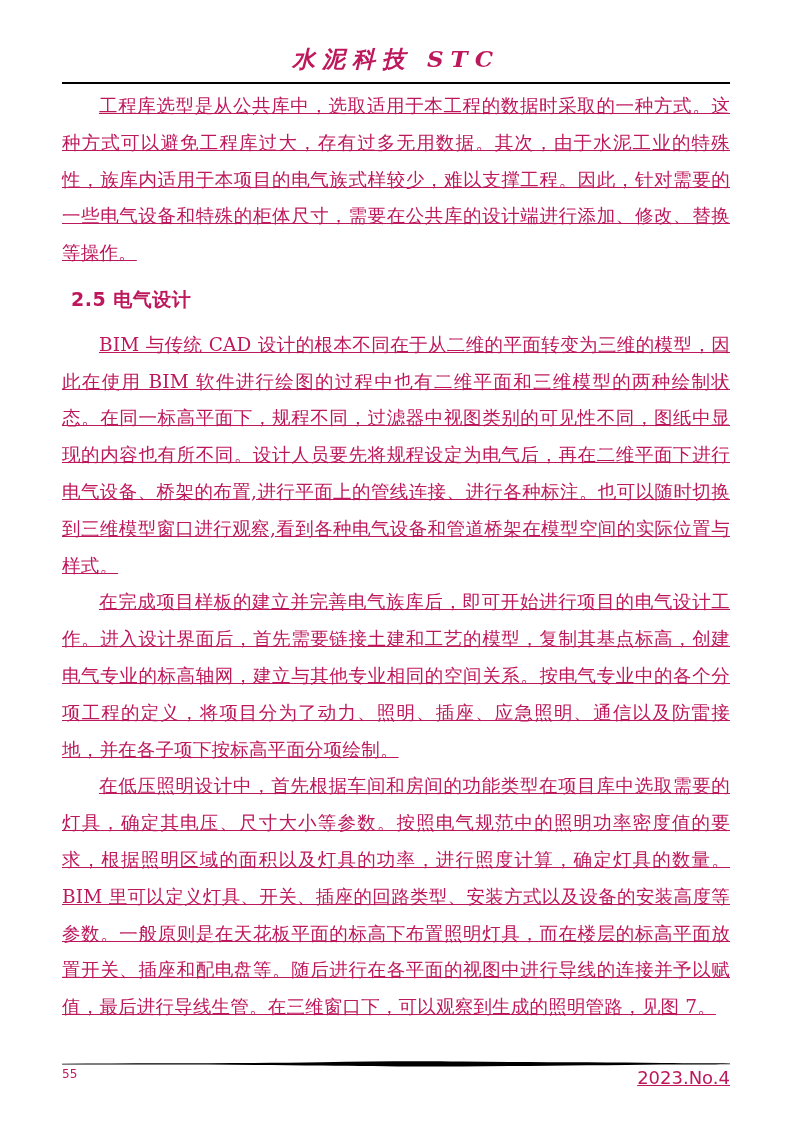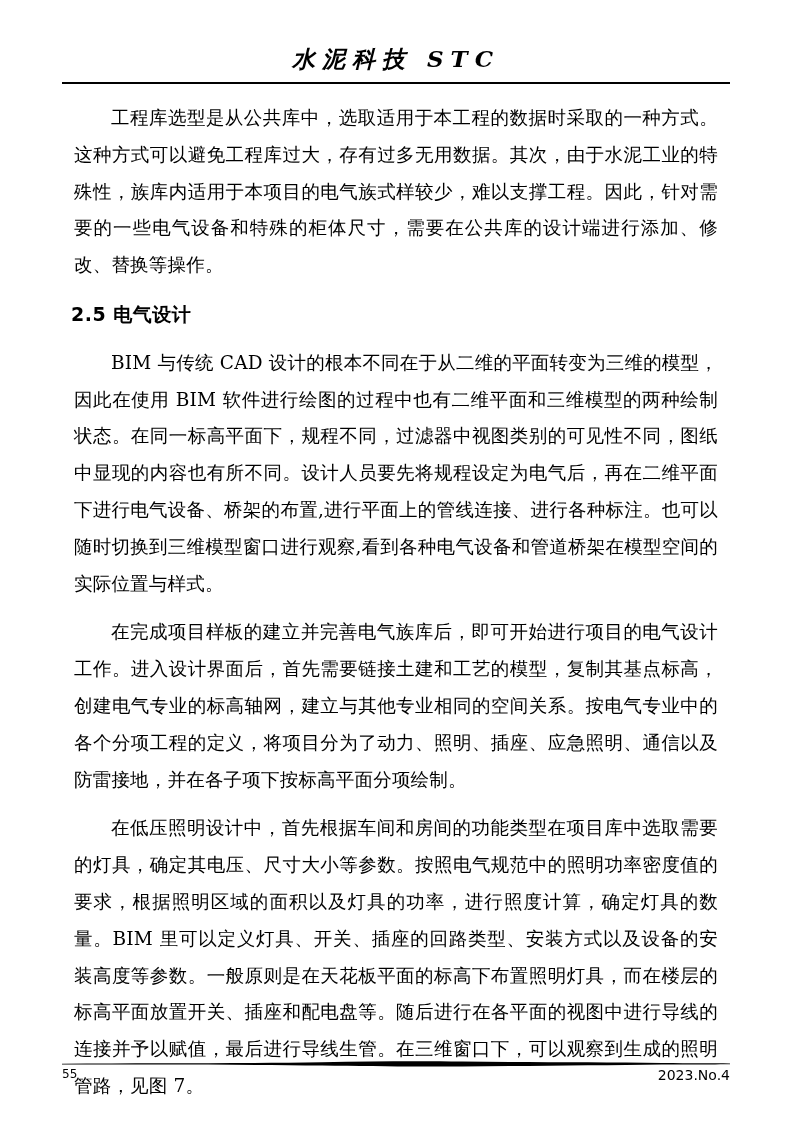--- a/index.html
+++ b/index.html
@@ -5,21 +5,21 @@
   html, body {
     margin: 0;
     padding: 0;
     background: #ffffff;
   }
   .page {
     position: relative;
     width: 793px;
     height: 1122px;
     background: #ffffff;
-    color: #000000;
+    color: #be185d;
     font-family: "DejaVu Serif", "Liberation Serif", serif;
     overflow: hidden;
   }
   .journal-title {
     position: absolute;
     top: 44px;
     left: 62px;
     width: 668px;
     text-align: center;
     font-size: 23px;
@@ -40,22 +40,23 @@
     position: absolute;
     top: 88px;
     left: 62px;
     width: 668px;
     font-size: 18.5px;
     line-height: 36.8px;
     text-align: justify;
     letter-spacing: 0.2px;
   }
   .body-text p {
-    margin: 12px;
+    margin: 0;
     text-indent: 2em;
+    text-decoration: underline;
   }
   .section-heading {
     margin: 9px;
     font-size: 19px;
     line-height: 36.8px;
     font-weight: bold;
     text-indent: 0;
     font-family: "DejaVu Sans", "Liberation Sans", sans-serif;
     letter-spacing: 0.5px;
   }
@@ -75,22 +76,23 @@
     text-align: left;
     font-size: 12px;
     font-family: "DejaVu Sans", "Liberation Sans", sans-serif;
   }
   .issue-number {
     position: absolute;
     top: 1067px;
     left: 62px;
     width: 668px;
     text-align: right;
-    font-size: 14px;
+    font-size: 18px;
     font-family: "DejaVu Sans", "Liberation Sans", sans-serif;
+    text-decoration: underline;
   }
 </style>
 </head>
 <body>
 
 <div class="page">
 
   <div class="journal-title">水泥科技 STC</div>
 
   <div class="header-rule"></div>

